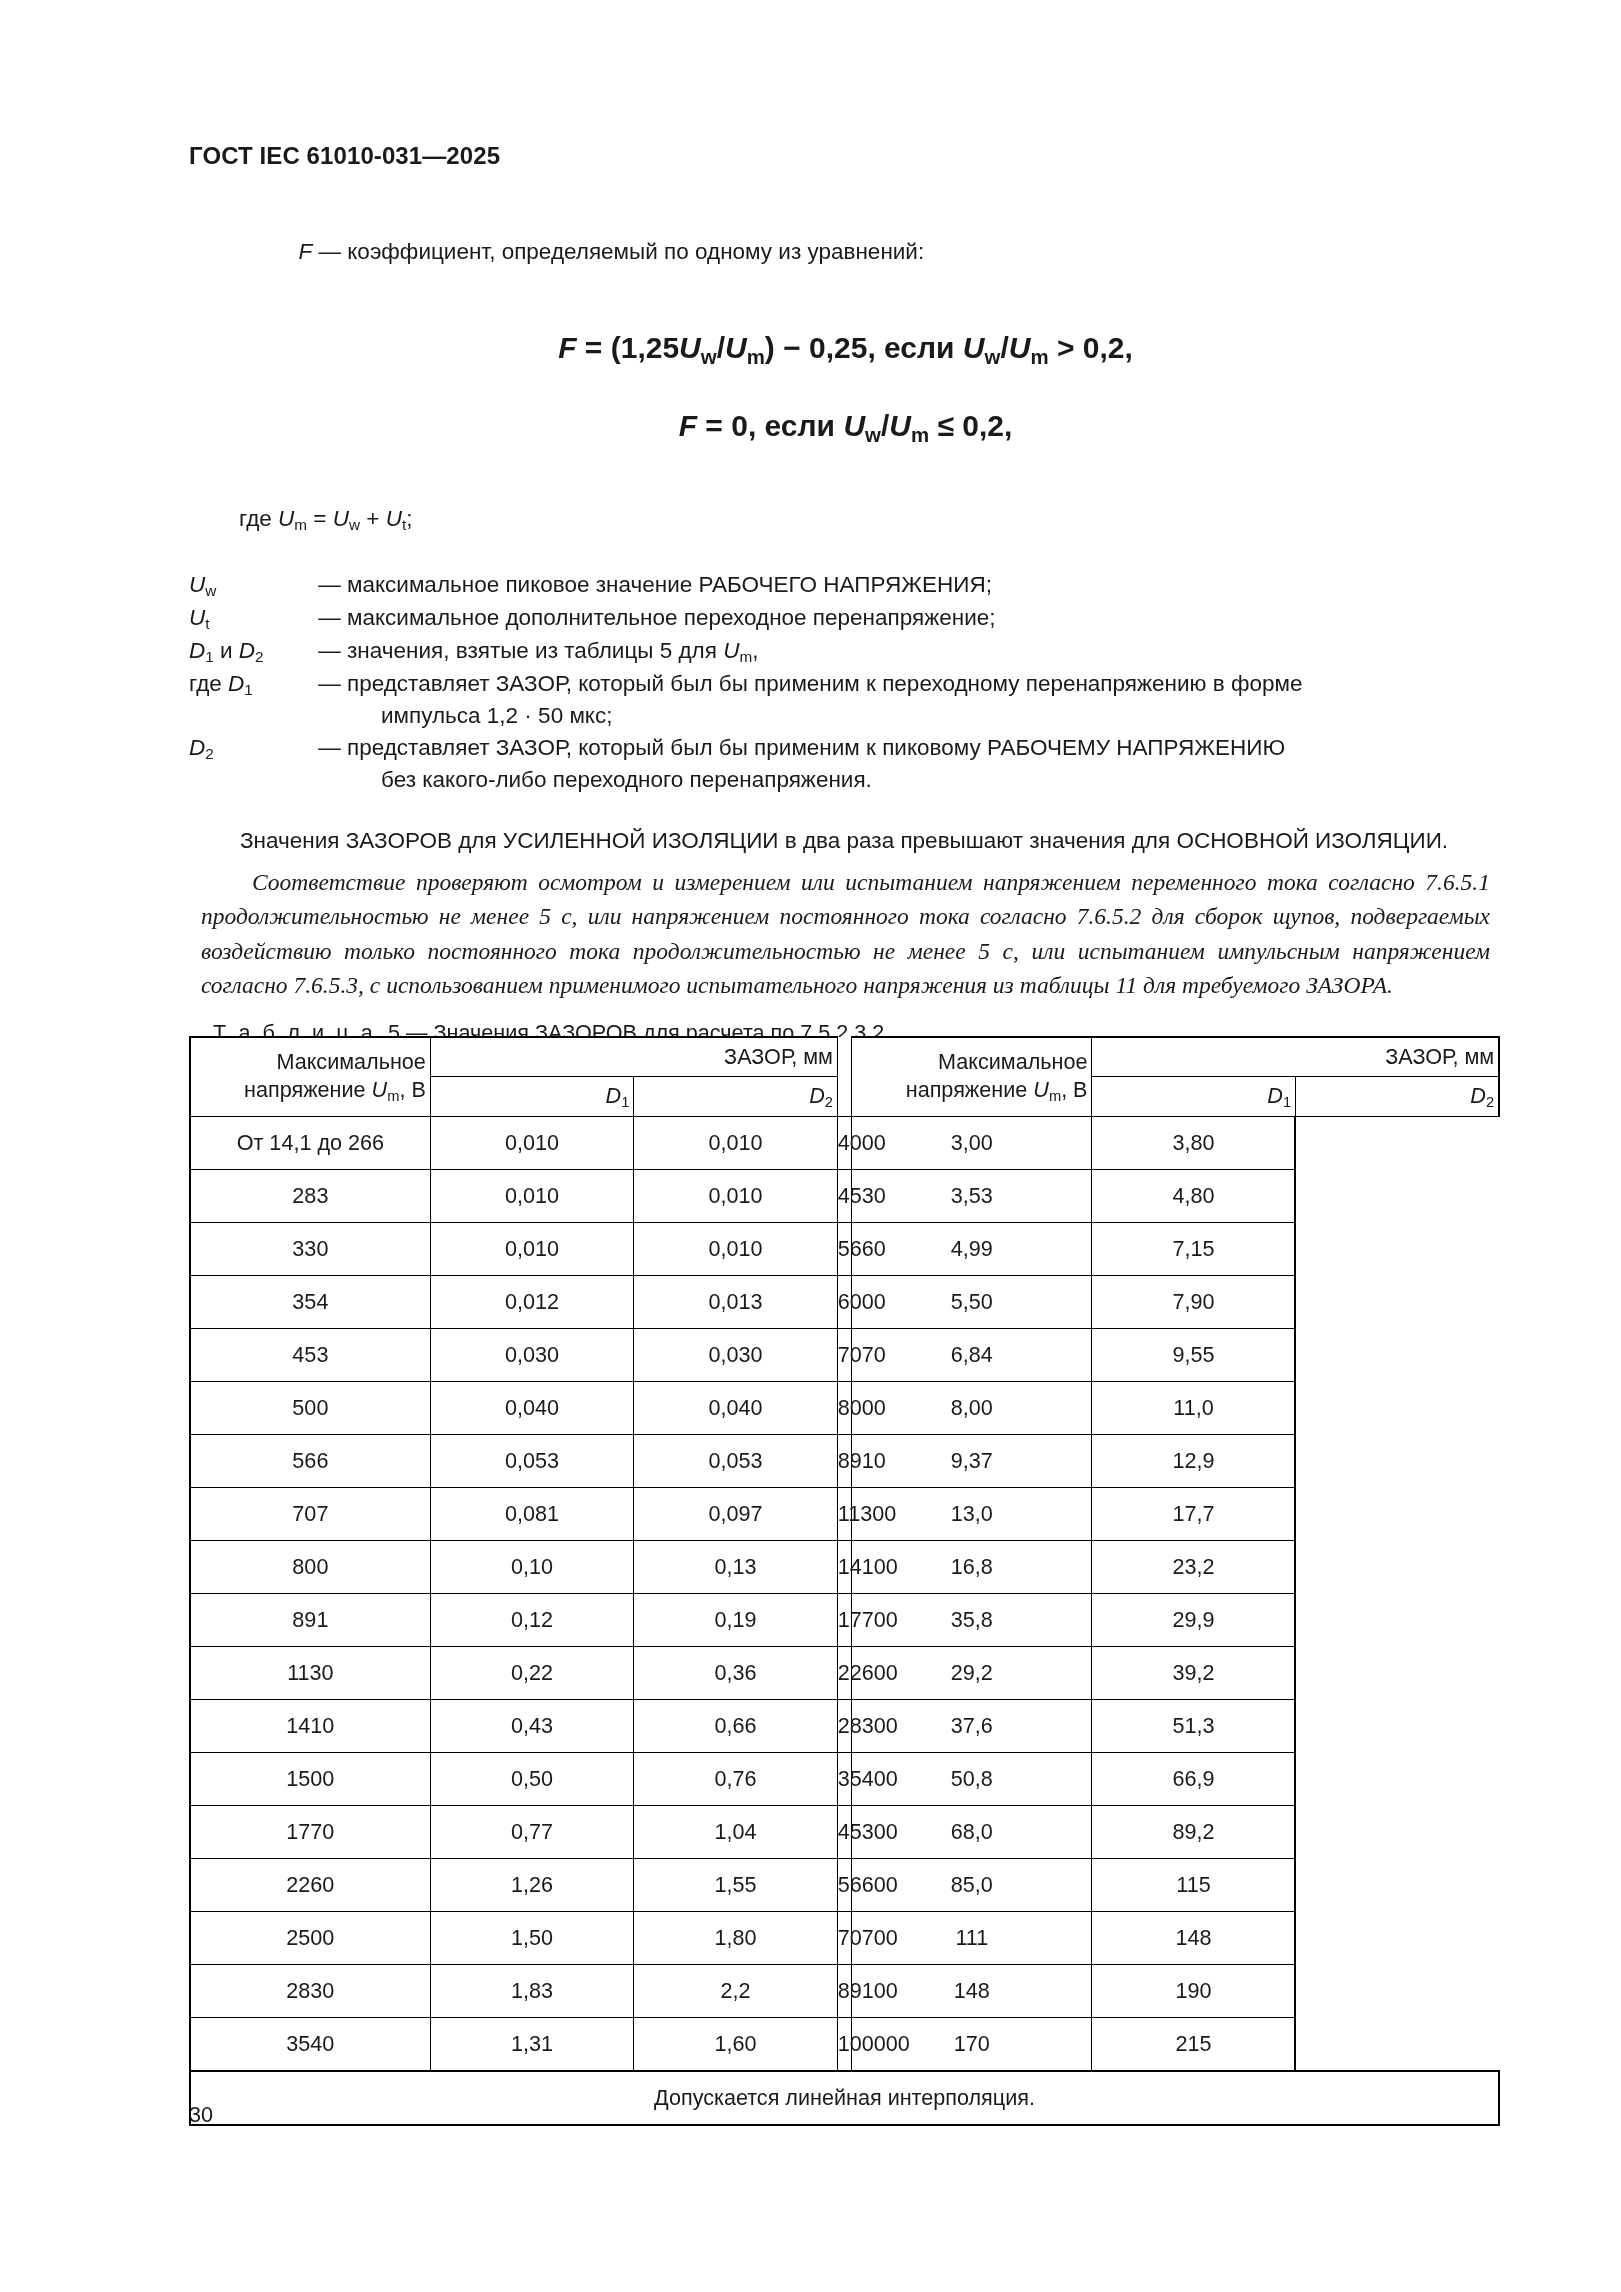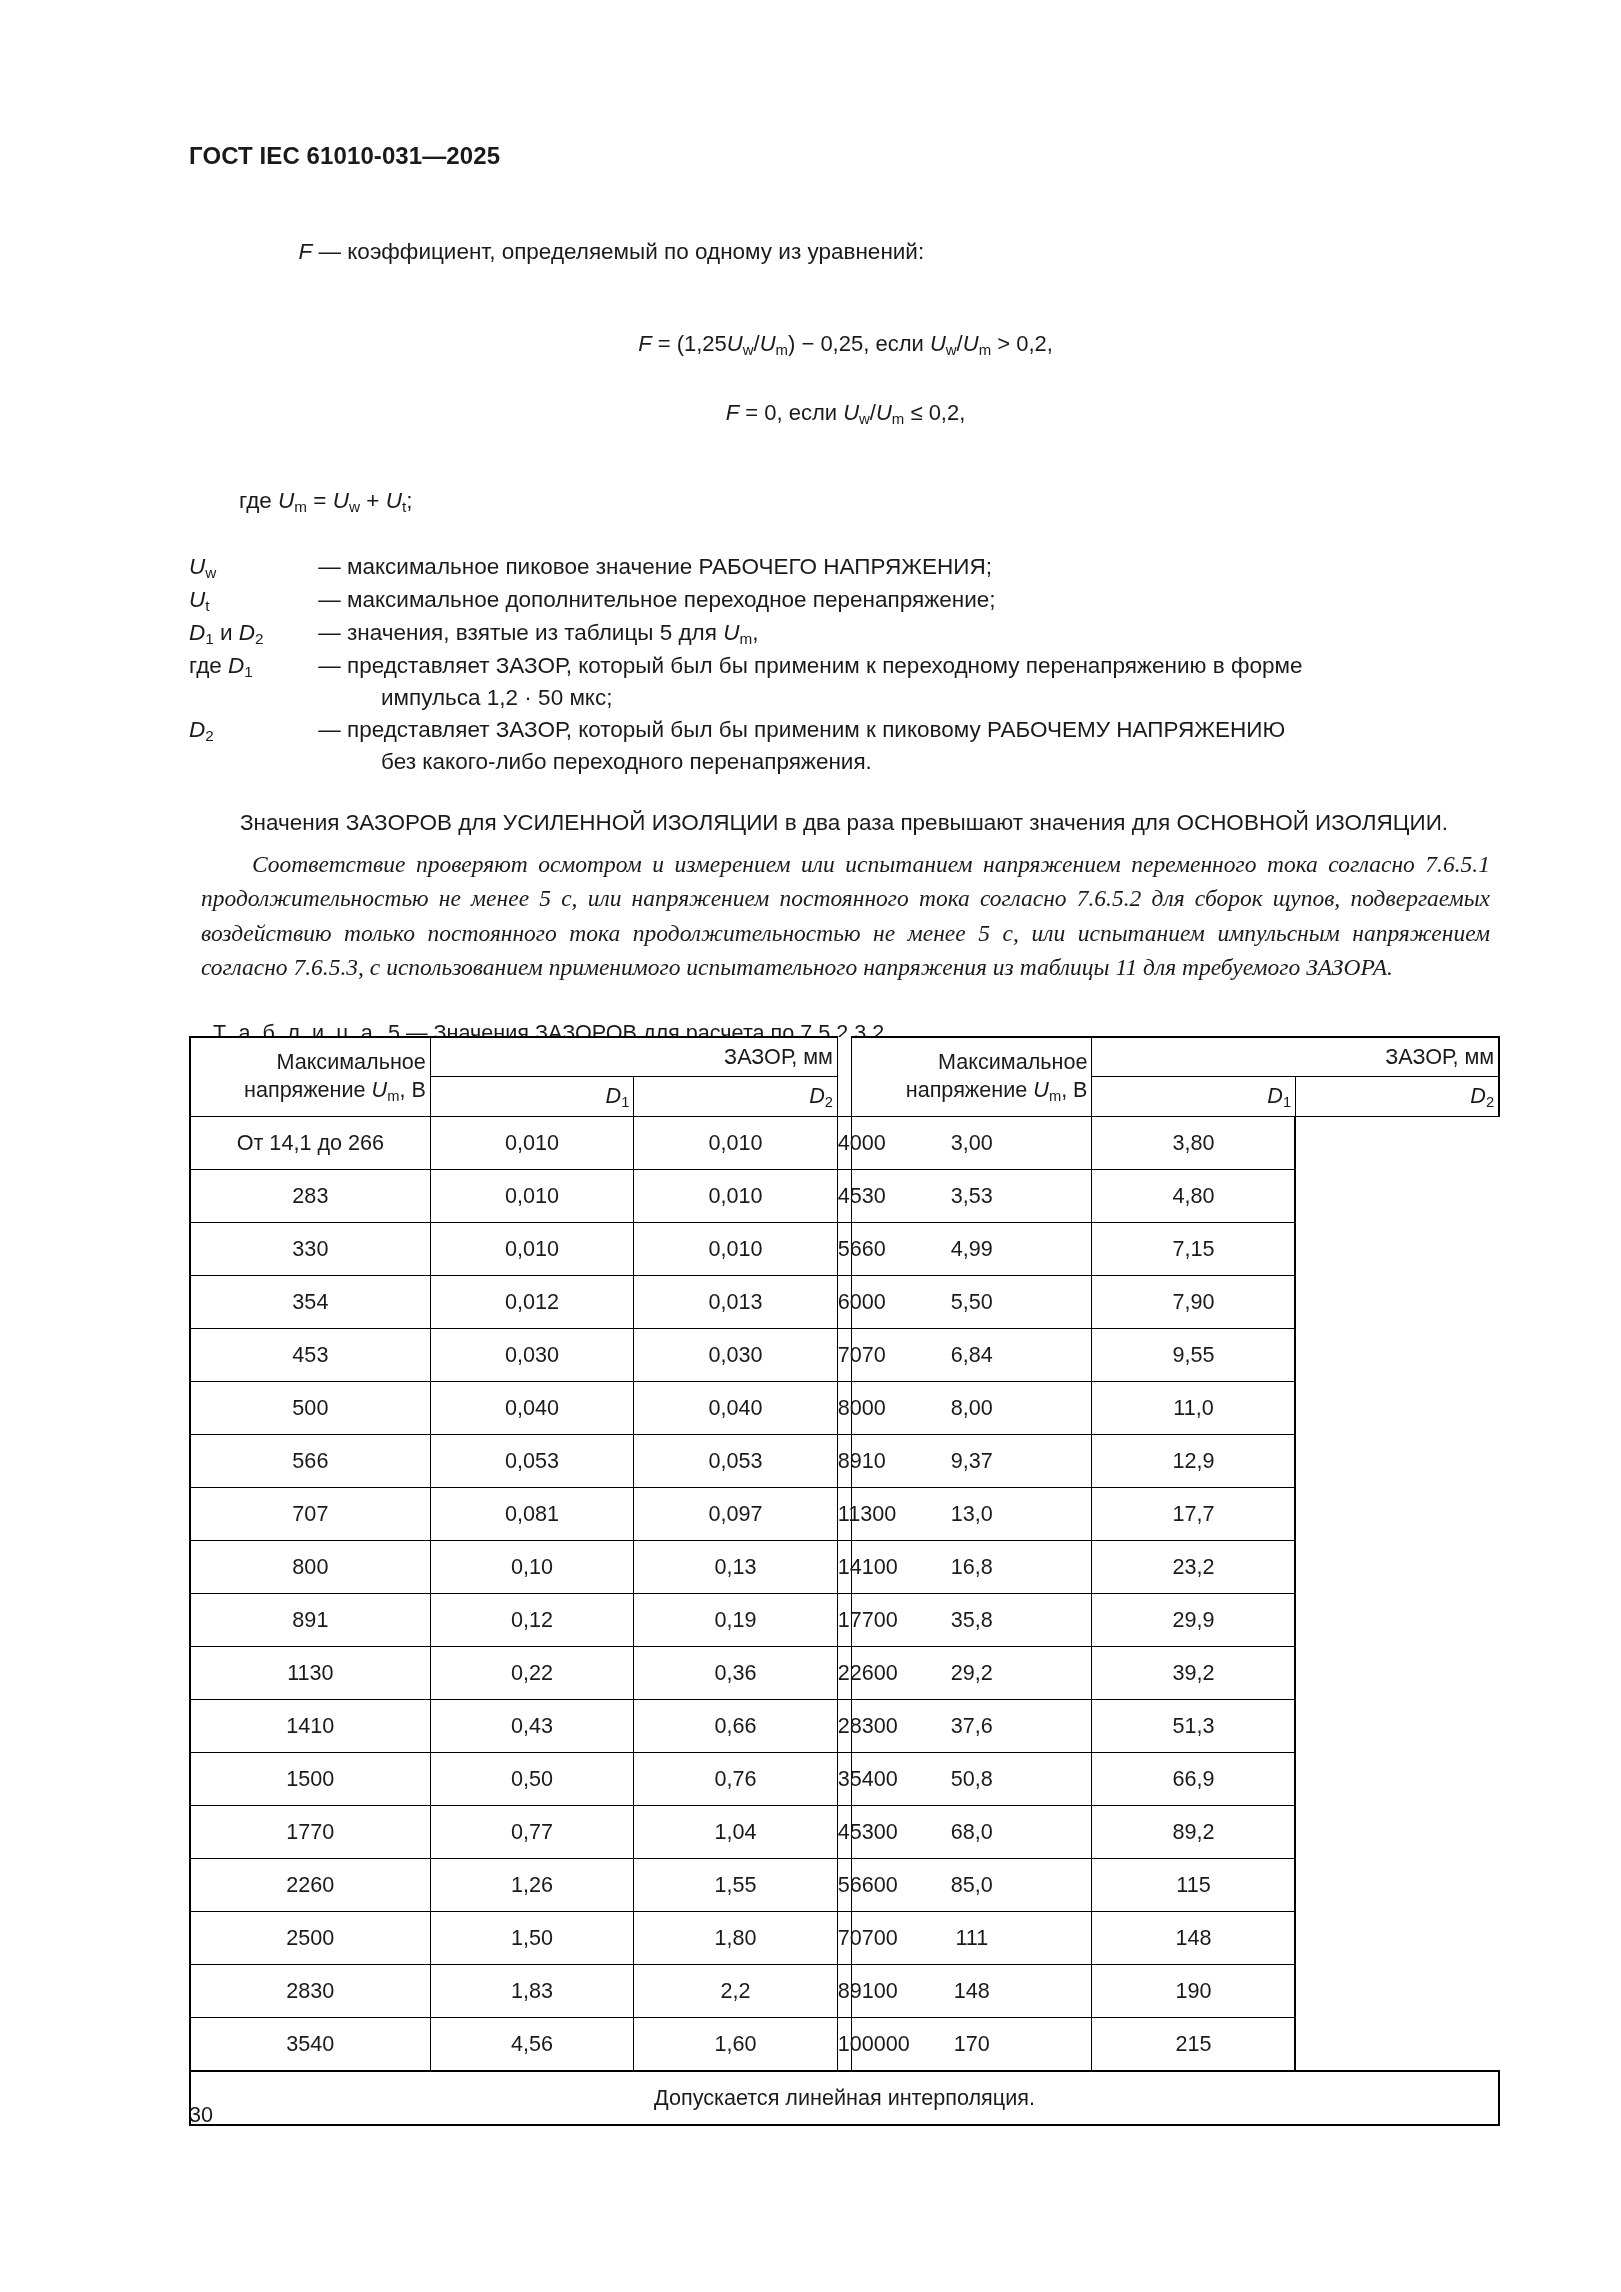--- a/index.html
+++ b/index.html
@@ -38,22 +38,23 @@
     top: 218px;
     width: 1313px;
     font-size: 22.5px;
     line-height: 1.0;
   }
   .ln { white-space: pre; }
   .indent-1 { padding-left: 72px; }
 
   .eq {
     text-align: center;
-    font-size: 22px;
+    font-size: 30px;
     margin: 0;
+    font-weight: bold;
   }
   .eq-1 { margin-top: 47px; }
   .eq-2 { margin-top: 44px; }
   .mi { font-style: italic; }
   sub { font-size: 0.68em; vertical-align: -0.28em; font-style: normal; }
 
   .def-list { margin-top: 41px; }
   .def-row {
     display: flex;
     align-items: flex-start;
@@ -383,21 +384,21 @@
           <tr>
             <td class="outer-l ">2830</td>
             <td>1,83</td>
             <td>2,2</td>
             <td>89100</td>
             <td>148</td>
             <td class="outer-r">190</td>
           </tr>
           <tr>
             <td class="outer-l ">3540</td>
-            <td>4,56</td>
+            <td>1,31</td>
             <td>1,60</td>
             <td>100000</td>
             <td>170</td>
             <td class="outer-r">215</td>
           </tr>
           <tr>
             <td colspan="7" class="footnote-cell outer-l outer-r outer-b" style="border-top-width: 2px;">Допускается линейная интерполяция.</td>
           </tr>
         </tbody>
     </table>

